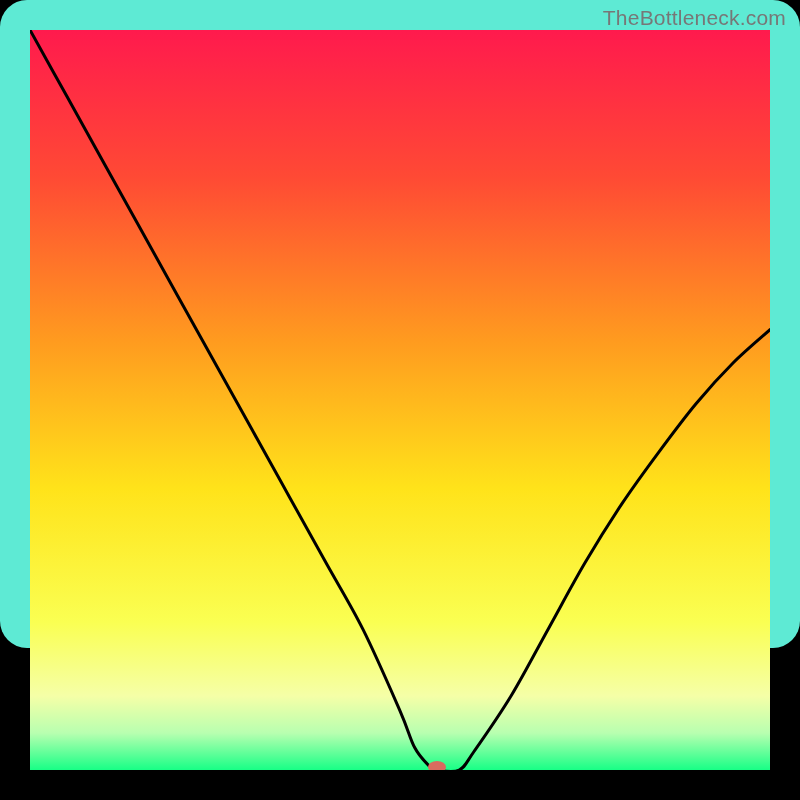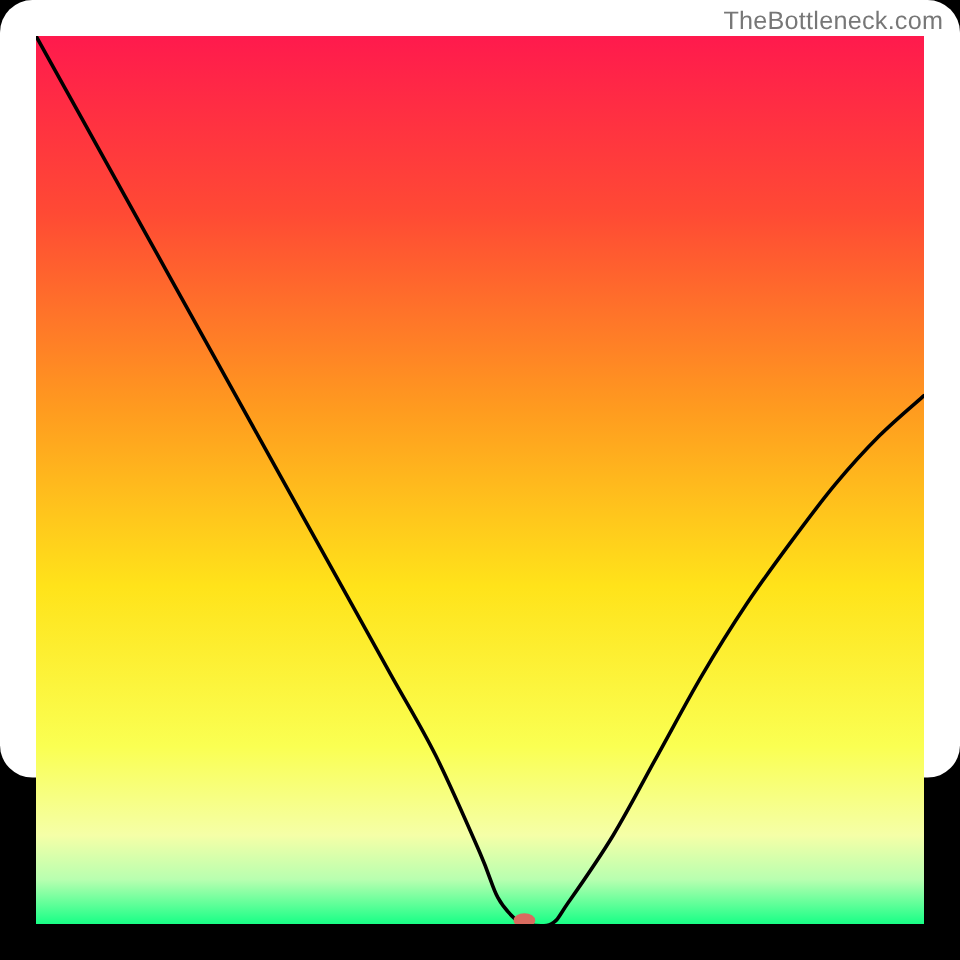--- a/index.html
+++ b/index.html
@@ -7,21 +7,21 @@
     padding: 0;
     width: 800px;
     height: 800px;
     background: #000;
     overflow: hidden;
   }
   .container {
     position: relative;
     width: 800px;
     height: 648px;
-    background: #ffffff;
+    background: #5eead4;
     border-radius: 27px;
   }
   .watermark {
     position: absolute;
     top: 6px;
     right: 14px;
     color: #777;
     font-family: Arial, Helvetica, sans-serif;
     font-size: 21px;
     letter-spacing: 0.2px;

